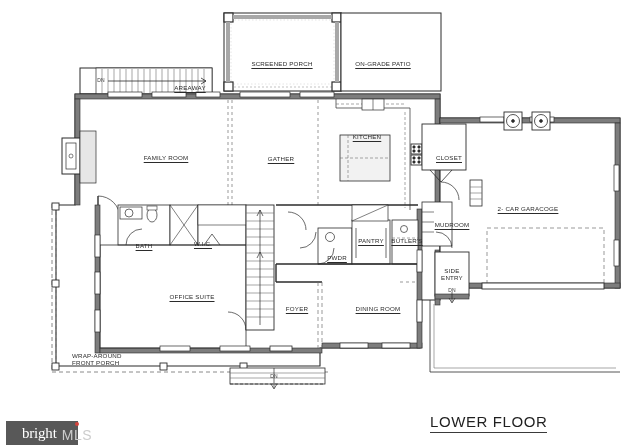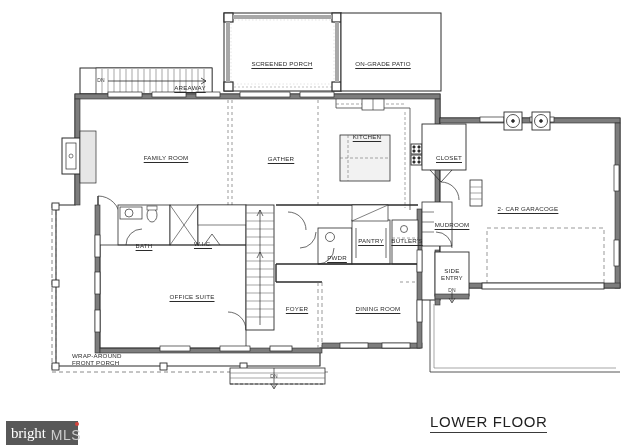--- a/index.html
+++ b/index.html
@@ -26,21 +26,21 @@
     font-size:15px; letter-spacing:.6px; color:#1f1f1f;
     padding-bottom:2px; border-bottom:1.4px solid #3a3a3a;
   }
 
   
   #watermark{
     position:absolute; left:6px; top:421px;
     width:72px; height:24px;
     background:#4a4a4a;
     display:flex; align-items:center; justify-content:flex-start;
-    padding-left:5px; box-sizing:border-box;
+    padding-left:16px; box-sizing:border-box;
     opacity:.92;
   }
   #wm-bright{
     font-family:"Liberation Serif", serif;
     font-size:15px; color:#ffffff; letter-spacing:-.2px; position:relative;
   }
   #wm-dot{
     position:absolute; right:-1px; top:1px;
     width:4px;height:4px;border-radius:50%;background:#d0342c;
   }

